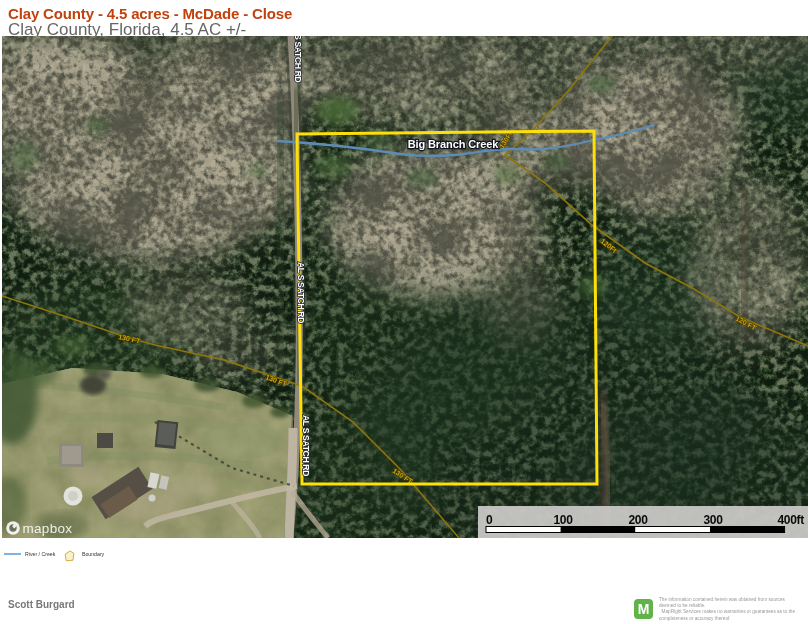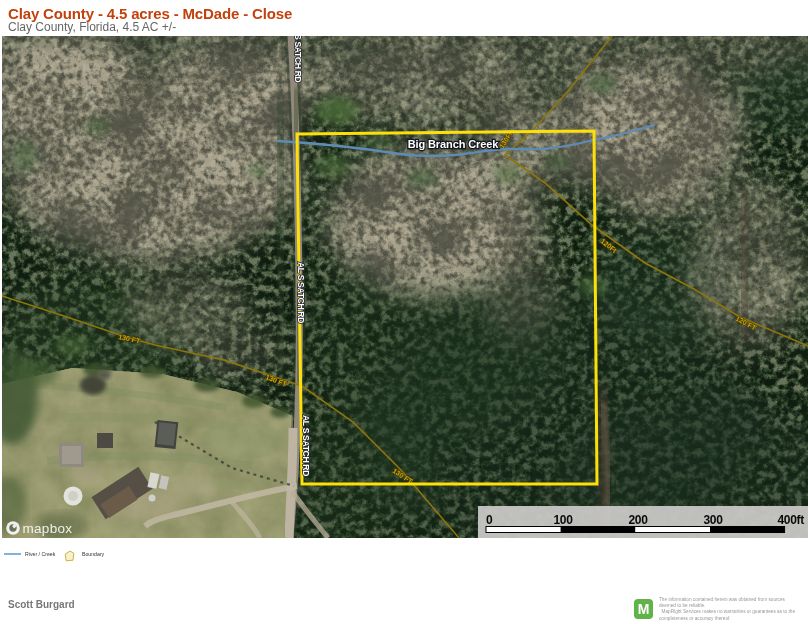--- a/index.html
+++ b/index.html
@@ -4,21 +4,21 @@
 <style>
   html,body{margin:0;padding:0;background:#fff;}
   body{width:808px;height:624px;position:relative;font-family:"Liberation Sans",sans-serif;overflow:hidden;}
   .abs{position:absolute;}
 </style>
 </head>
 <body>
 
 <div class="abs" style="left:8px;top:5px;font-size:15px;font-weight:bold;color:#c2410c;letter-spacing:-0.15px;text-align:right;">Clay County - 4.5 acres - McDade - Close</div>
 
-<div class="abs" style="left:8px;top:20px;font-size:12px;color:#666;">Clay County, Florida, 4.5 AC +/-</div>
+<div class="abs" style="left:8px;top:20px;font-size:17px;color:#666;">Clay County, Florida, 4.5 AC +/-</div>
 
 <div class="abs" style="left:2px;top:36px;width:806px;height:502px;">
 <svg width="806" height="502" viewBox="0 0 806 502" xmlns="http://www.w3.org/2000/svg" style="filter:blur(0.35px) saturate(0.96);">
 <defs>
   <filter id="forest" color-interpolation-filters="sRGB" x="-2%" y="-2%" width="104%" height="104%">
     <feTurbulence type="fractalNoise" baseFrequency="0.14 0.14" numOctaves="4" seed="11" result="n"></feTurbulence>
     <feColorMatrix in="n" type="matrix" values="1 0 0 0 0  1 0 0 0 0  1 0 0 0 0  0 0 0 0 1" result="g"></feColorMatrix>
     <feComponentTransfer in="g" result="s">
       <feFuncR type="linear" slope="2.6" intercept="-0.88"></feFuncR>
       <feFuncG type="linear" slope="2.6" intercept="-0.88"></feFuncG>

